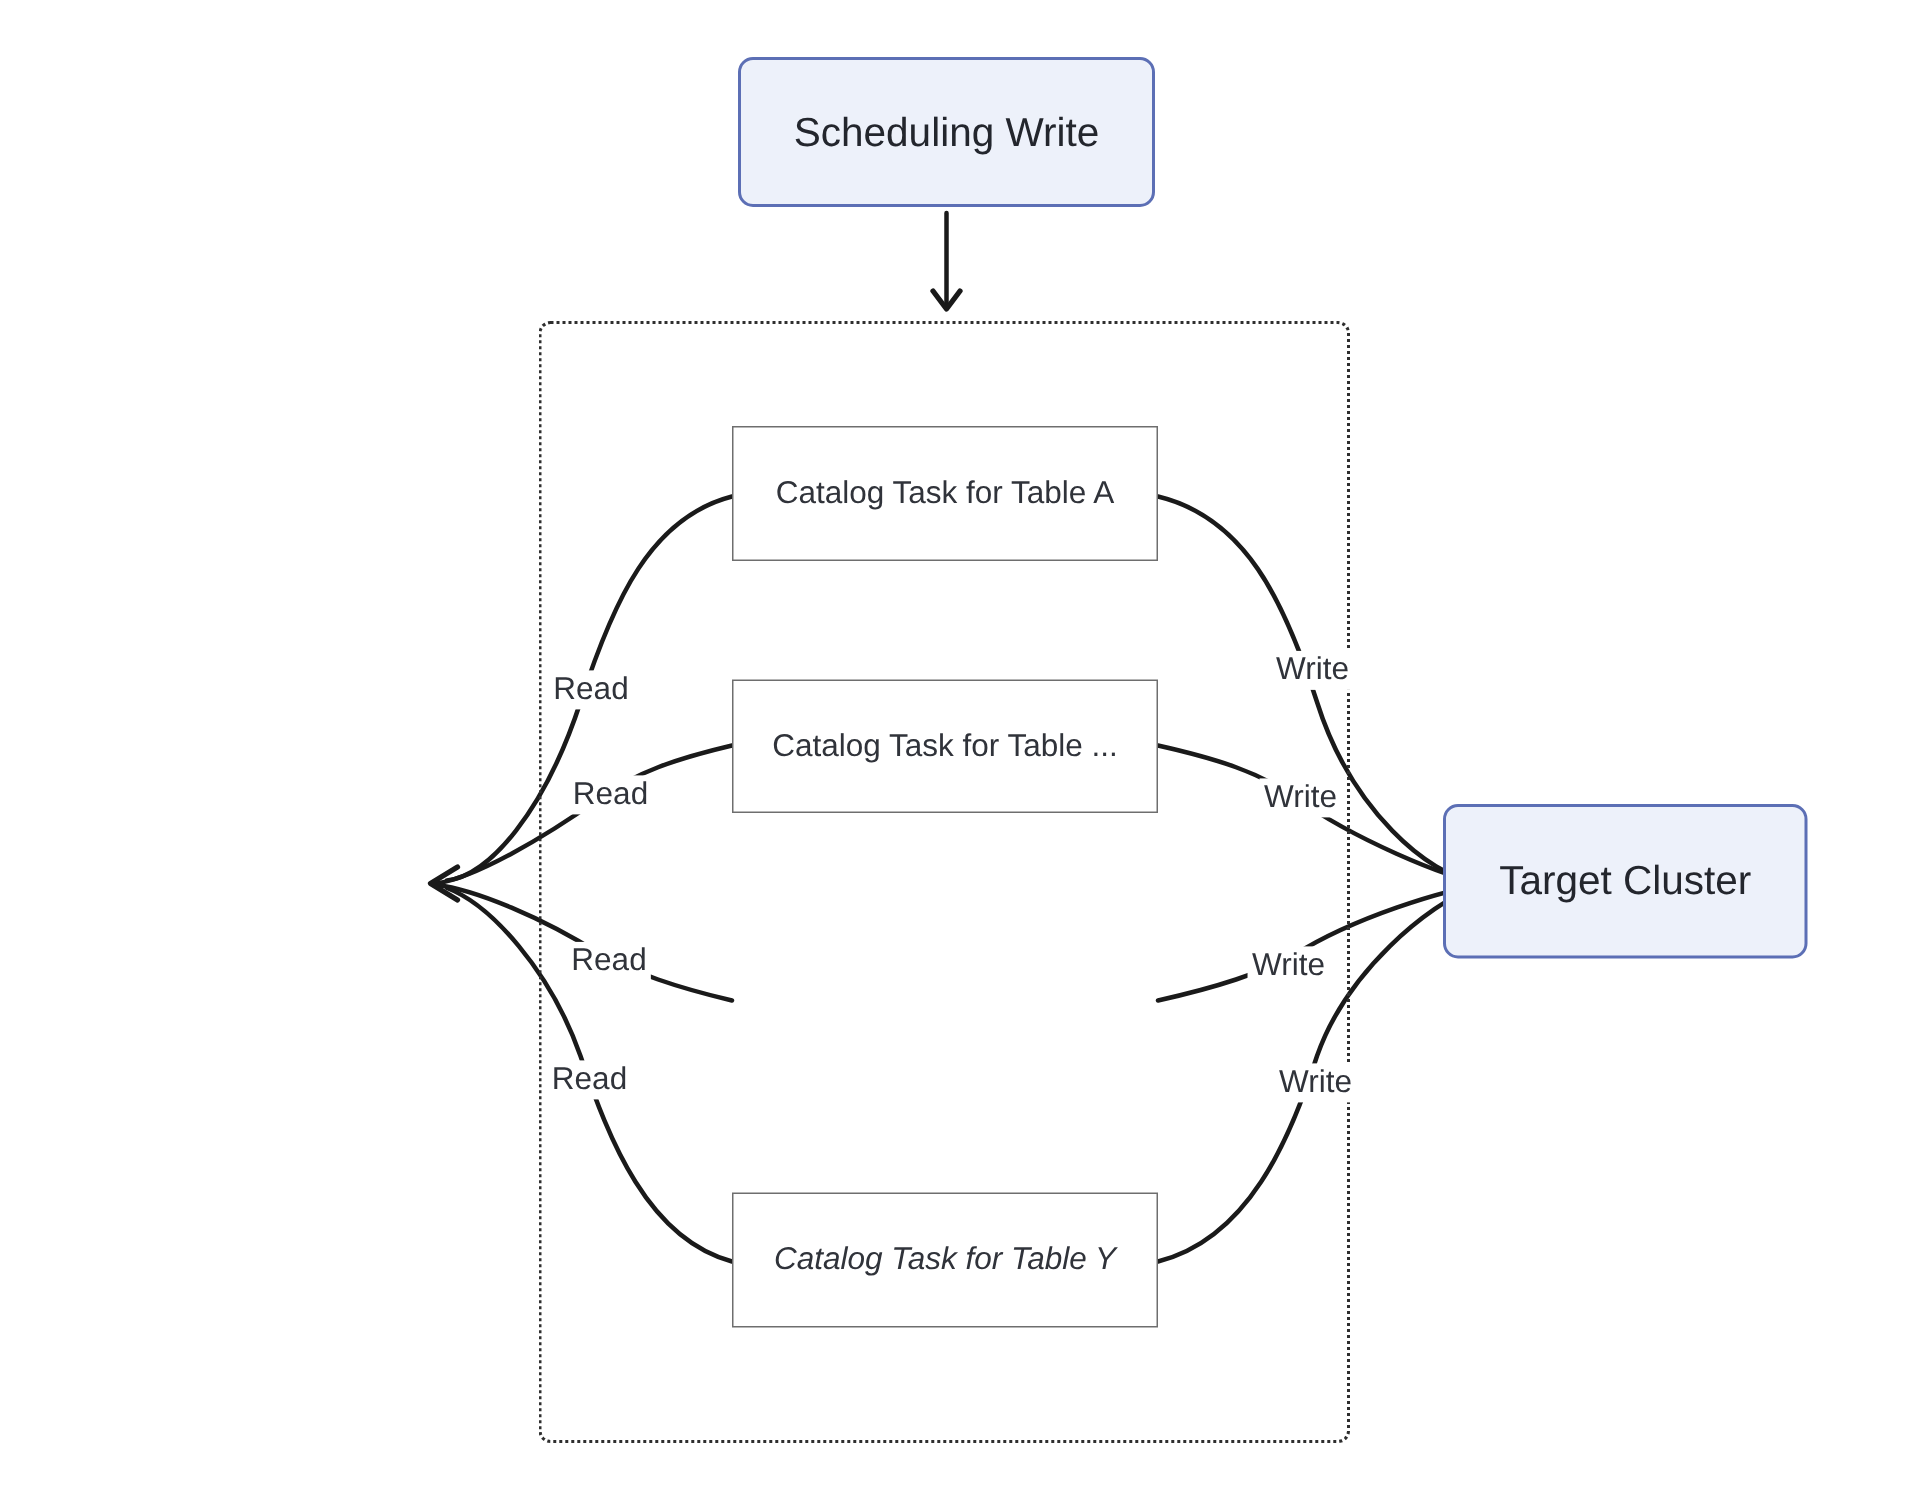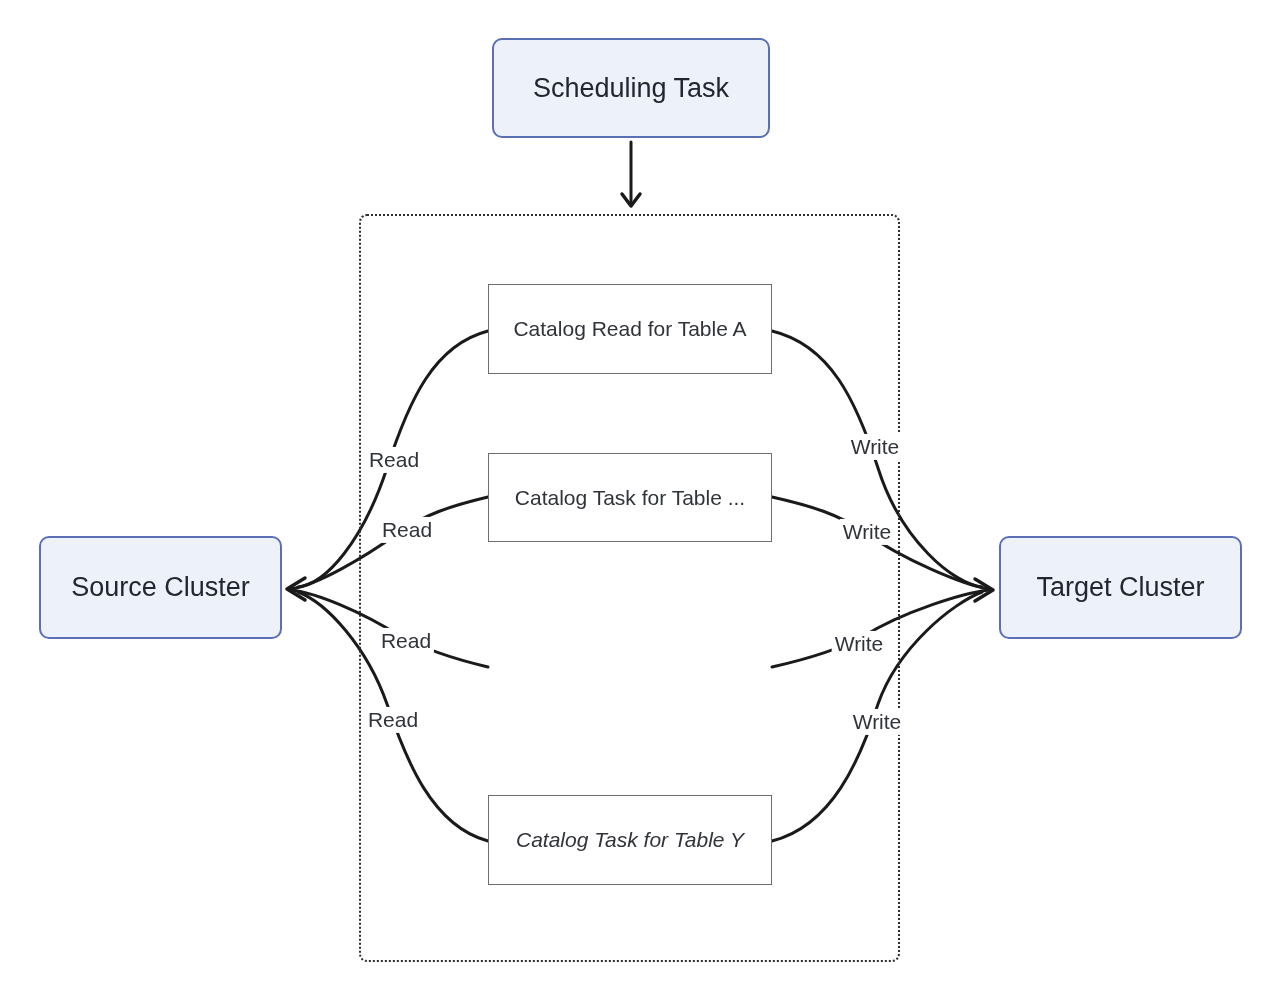--- a/index.html
+++ b/index.html
@@ -96,33 +96,30 @@
     <path d="M 772 331 C 830 345, 856 400, 878 468 C 901 541, 954 584, 982 587"></path>
     <path d="M 772 497 C 812 506, 840 515, 864 532 C 902 559, 963 585, 989 589"></path>
     <path d="M 772 667 C 812 658, 840 649, 864 636 C 902 612, 963 593, 989 590"></path>
     <path d="M 772 841 C 832 826, 860 760, 878 704 C 898 647, 953 603, 982 592"></path>
     <polyline points="975,579 993,590 975,601"></polyline>
   </svg>
 
   <div class="subgraph-box"></div>
 
   <div class="node node-cluster" style="left:492px; top:38px; width:278px; height:100px;">
-    <span>Scheduling Task</span>
+    <span>Scheduling Write</span>
   </div>
 
-  <div class="node node-cluster" style="left:39px; top:536px; width:243px; height:103px;">
-    <span>Source Cluster</span>
-  </div>
 
-  <div class="node node-cluster" style="left:999px; top:536px; width:243px; height:103px;">
+  <div class="node node-cluster" style="left:962px; top:536px; width:243px; height:103px;">
     <span>Target Cluster</span>
   </div>
 
   <div class="node node-task" style="left:488px; top:284px; width:284px; height:90px;">
-    <span>Catalog Read for Table A</span>
+    <span>Catalog Task for Table A</span>
   </div>
 
   <div class="node node-task" style="left:488px; top:453px; width:284px; height:89px;">
     <span>Catalog Task for Table ...</span>
   </div>
 
 
   <div class="node node-task" style="left:488px; top:795px; width:284px; height:90px;font-style:italic;">
     <span>Catalog Task for Table Y</span>
   </div>

